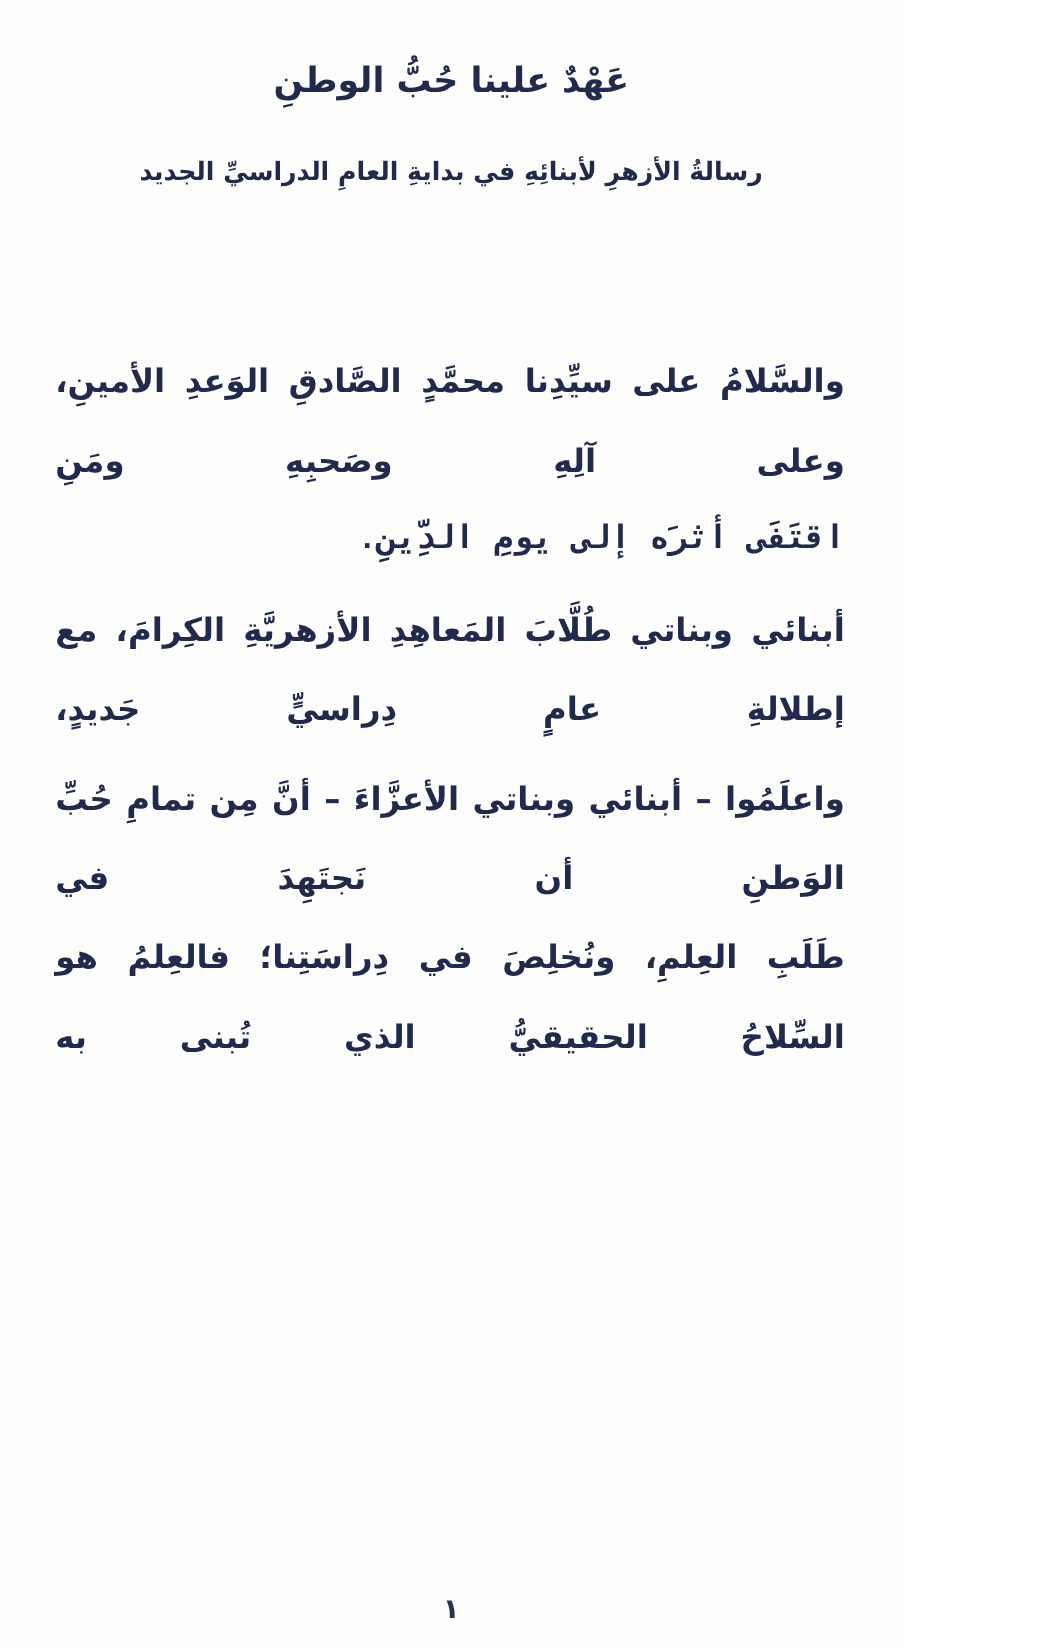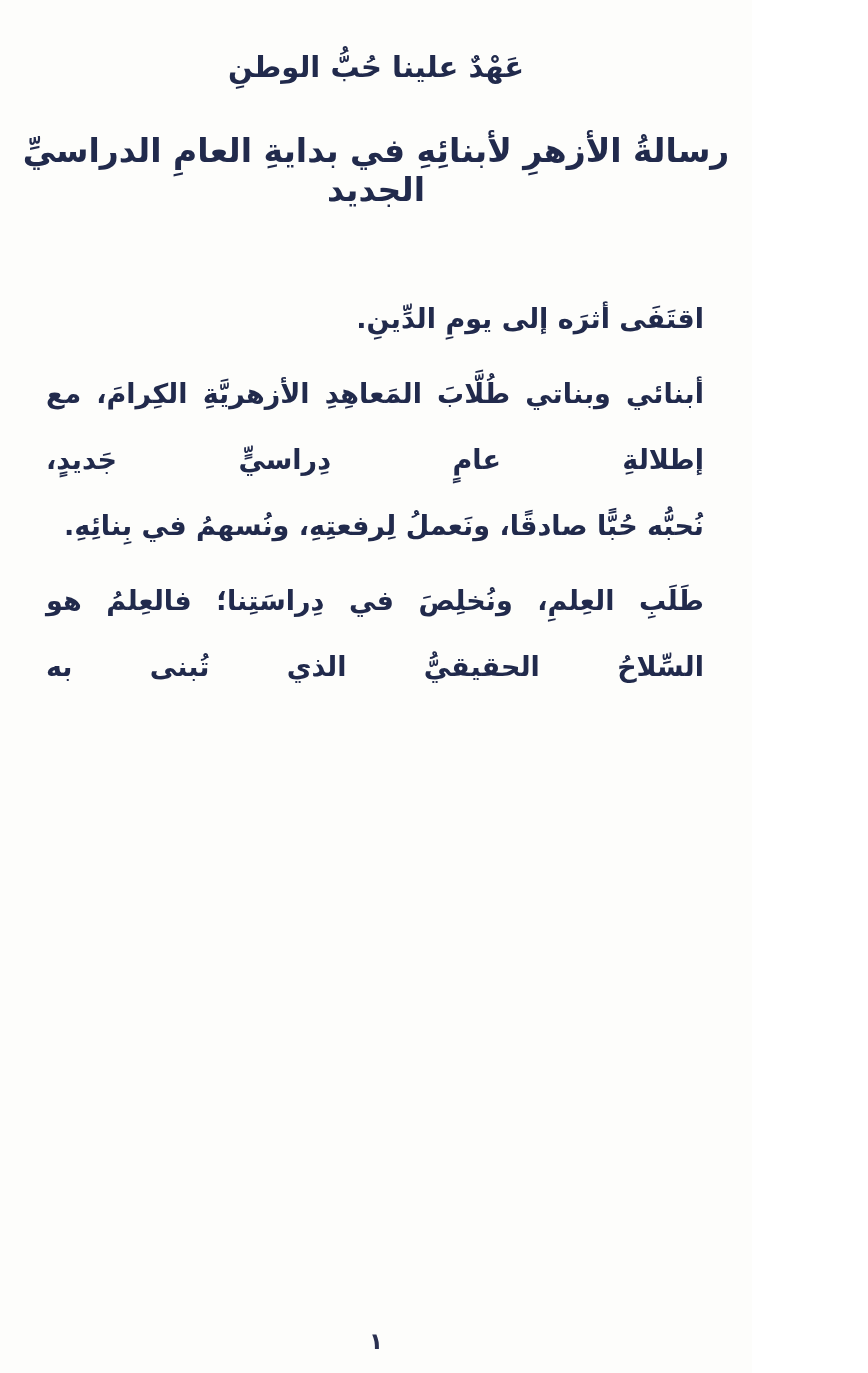--- a/index.html
+++ b/index.html
@@ -28,21 +28,21 @@
     font-weight: bold;
     letter-spacing: 0;
   }
   .subtitle {
     position: absolute;
     top: 131px;
     left: 0;
     right: 0;
     margin: 0;
     text-align: center;
-    font-size: 33px;
+    font-size: 21px;
     font-weight: bold;
   }
   .body-text {
     position: absolute;
     top: 286px;
     right: 48px;
     left: 46px;
     font-size: 27px;
     font-weight: bold;
     line-height: 66px;
@@ -51,22 +51,23 @@
     margin: 0 0 9px 0;
     padding: 0;
   }
   .line {
     display: block;
     text-align: justify;
     text-align-last: justify;
     white-space: normal;
   }
   .line.end {
-    text-align: right;
+    text-align: center;
     text-align-last: right;
+    font-family: Liberation Mono, monospace;
   }
   .page-number {
     position: absolute;
     top: 1328px;
     left: 0;
     right: 0;
     text-align: center;
     font-size: 23px;
     font-weight: bold;
     color: #2a3050;
@@ -77,32 +78,33 @@
 
 <div class="page">
 
   <h1 class="title">عَهْدٌ علينا حُبُّ الوطنِ</h1>
 
   <h2 class="subtitle">رسالةُ الأزهرِ لأبنائِهِ في بدايةِ العامِ الدراسيِّ الجديد</h2>
 
   <div class="body-text">
 
     <div class="para">
+      <span class="line">والسَّلامُ على سيِّدِنا محمَّدٍ الصَّادقِ الوَعدِ الأمينِ، وعلى آلِهِ وصَحبِهِ ومَنِ</span>
       <span class="line end">اقتَفَى أثرَه إلى يومِ الدِّينِ.</span>
     </div>
 
     <div class="para">
       <span class="line">أبنائي وبناتي طُلَّابَ المَعاهِدِ الأزهريَّةِ الكِرامَ، مع إطلالةِ عامٍ دِراسيٍّ جَديدٍ،</span>
-      <span class="line end">نُحبُّه حُبًّا صادقًا، ونَعملُ لِرفعتِهِ، ونُسهمُ في بِنائِهِ.</span>
     </div>
 
     <div class="para">
     </div>
 
     <div class="para">
+      <span class="line">واعلَمُوا – أبنائي وبناتي الأعزَّاءَ – أنَّ مِن تمامِ حُبِّ الوَطنِ أن نَجتَهِدَ في</span>
       <span class="line">طَلَبِ العِلمِ، ونُخلِصَ في دِراسَتِنا؛ فالعِلمُ هو السِّلاحُ الحقيقيُّ الذي تُبنى به</span>
 
     </div>
 
   </div>
 
   <div class="page-number">١</div>
 
 </div>
 

